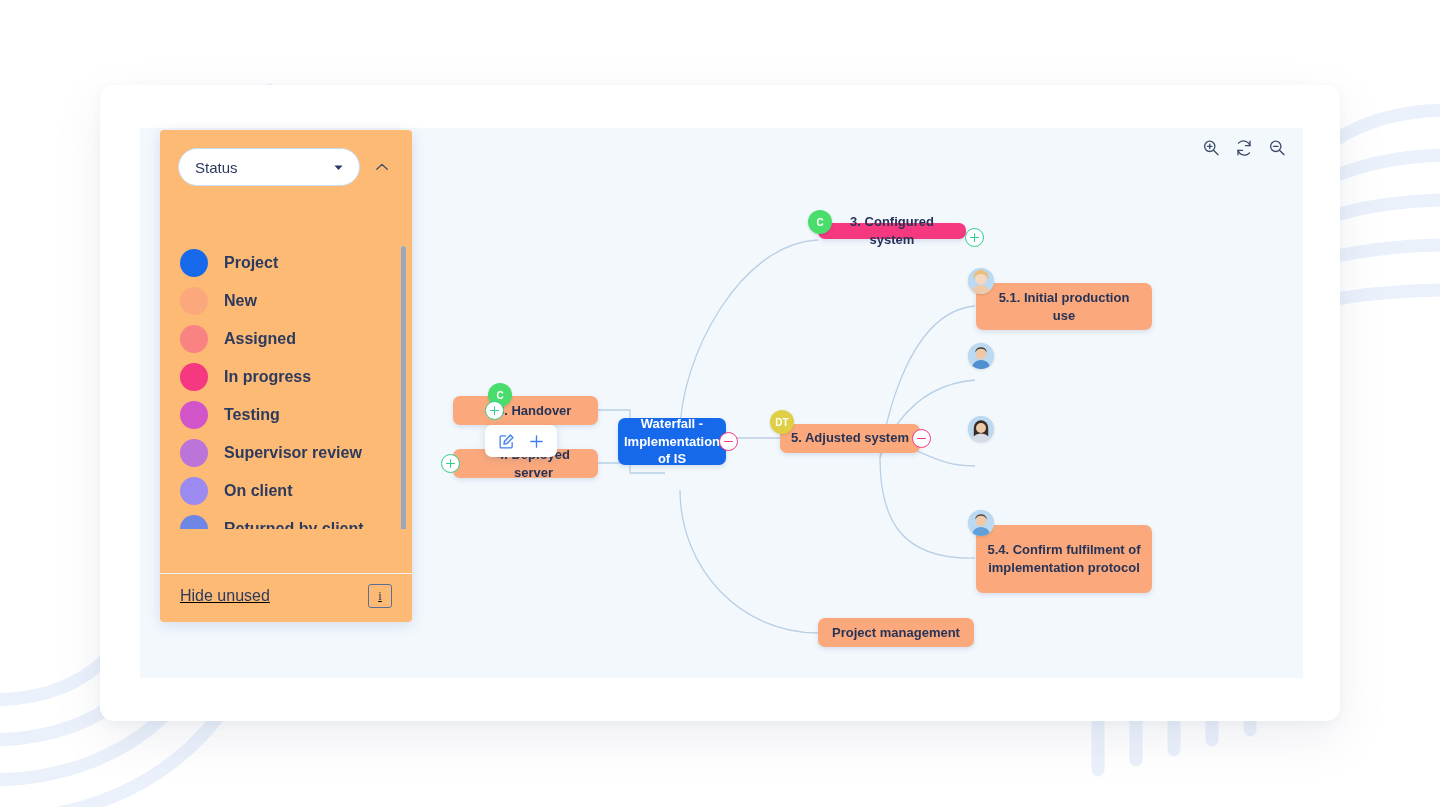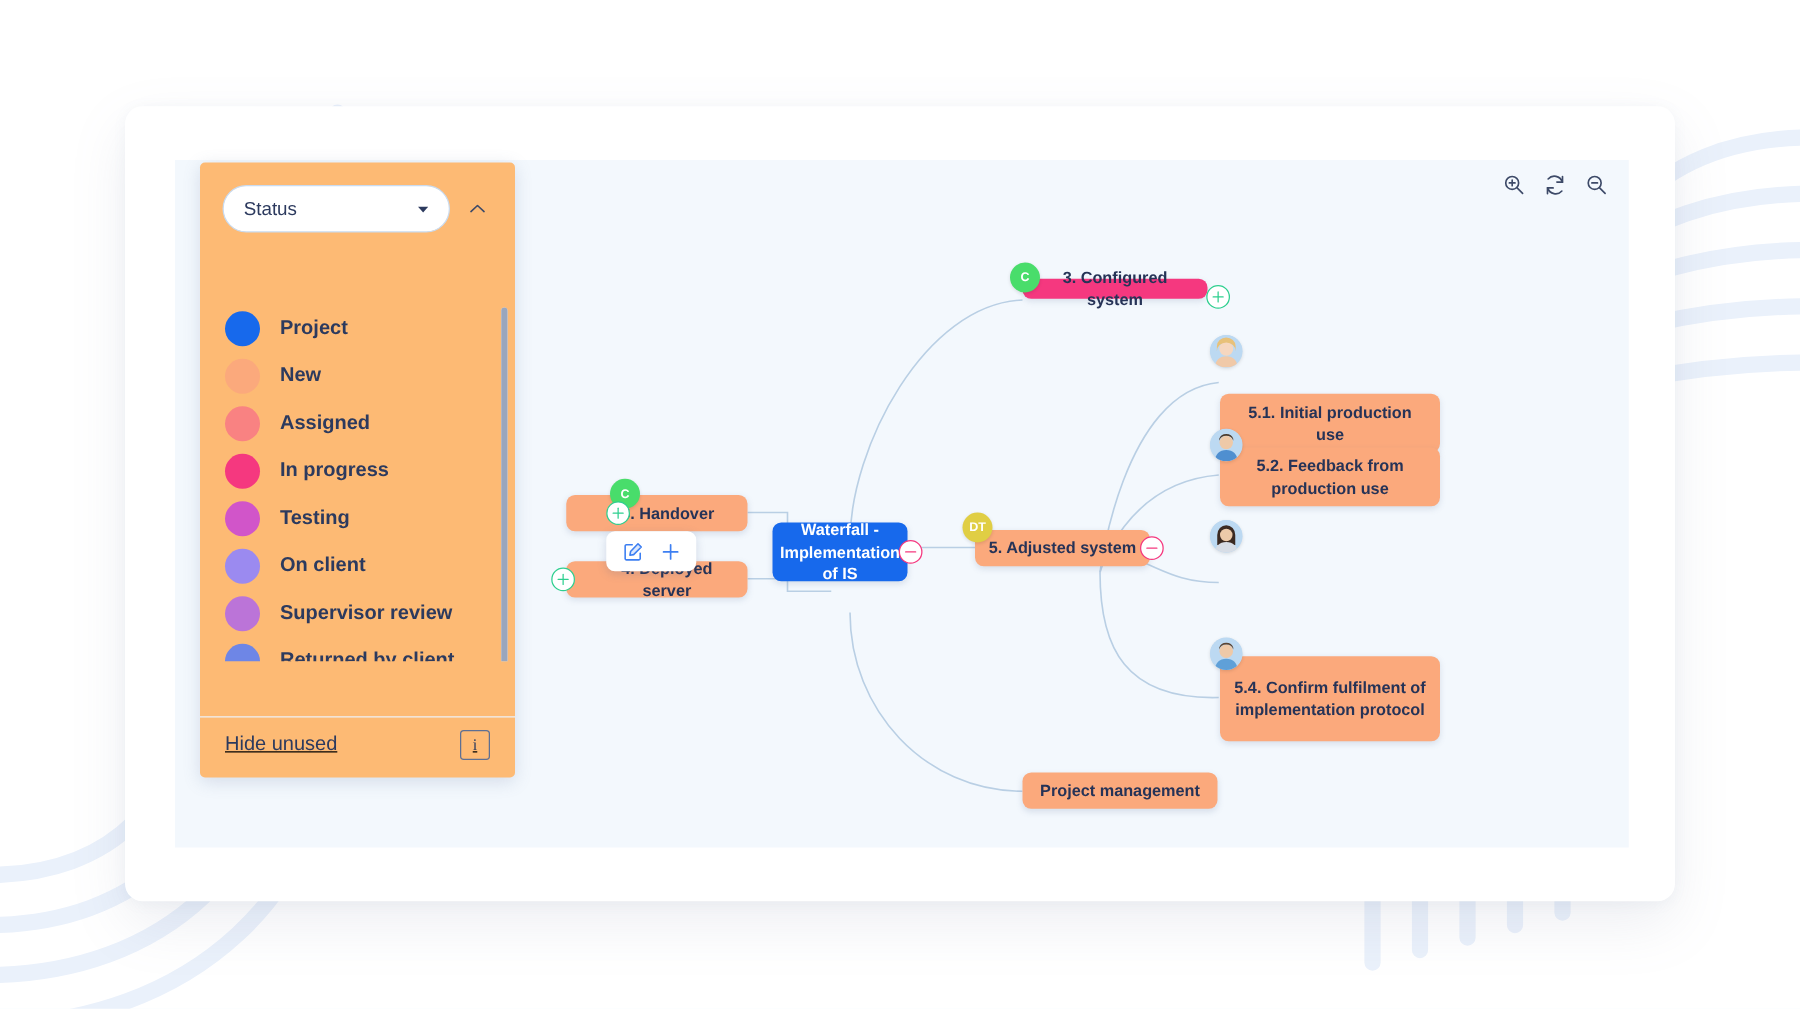--- a/index.html
+++ b/index.html
@@ -237,35 +237,32 @@
     <div class="node" style="left:640px;top:296px;width:140px;height:29px;background:#fba97c;align-items:flex-end;">
       <span>5. Adjusted system</span>
     </div>
     <div class="node-badge" style="left:630px;top:282px;background:#e0ce44;">
       <span>DT</span>
     </div>
     <div class="toggle minus" style="left:772px;top:301px;">
       <span class="bar bh"></span>
     </div>
 
-    <div class="node" style="left:836px;top:155px;width:176px;height:47px;background:#fba97c;margin-top:32px;">
+    <div class="node" style="left:836px;top:155px;width:176px;height:47px;background:#fba97c;">
       <span>5.1. Initial production use</span>
     </div>
     <div class="node-avatar" style="left:828px;top:140px;">
       <svg width="26" height="26" viewBox="0 0 26 26">
         <circle cx="13" cy="13" r="13" fill="#bcd9f2"></circle>
         <circle cx="13" cy="11" r="5.6" fill="#f6d7bf"></circle>
         <path d="M5.5 9 A7.5 7 0 0 1 20.5 9 L20.5 13 A7.5 7 0 0 0 5.5 13 Z" fill="#e8c179"></path>
         <path d="M13 17 C18.5 17 22 20.5 22 26 L4 26 C4 20.5 7.5 17 13 17 Z" fill="#f0c9a8"></path>
       </svg>
     </div>
 
-    <div class="node" style="left:836px;top:230px;width:176px;height:47px;background:#fba97c;">
-      <span>5.2. Feedback from production use</span>
-    </div>
     <div class="node-avatar" style="left:828px;top:215px;">
       <svg width="26" height="26" viewBox="0 0 26 26">
         <circle cx="13" cy="13" r="13" fill="#bcd9f2"></circle>
         <circle cx="13" cy="11" r="5.4" fill="#eec9a8"></circle>
         <path d="M7.4 9.5 A5.8 5.2 0 0 1 18.6 9.5 L18.6 8 A5.8 5.2 0 0 0 7.4 8 Z" fill="#4b3a2c"></path>
         <path d="M13 17 C18.5 17 22 20.5 22 26 L4 26 C4 20.5 7.5 17 13 17 Z" fill="#4f8fd0"></path>
       </svg>
     </div>
 
     <div class="node-avatar" style="left:828px;top:288px;">
@@ -326,26 +323,26 @@
       </div>
       <div class="legend-item">
         <span class="legend-dot" style="background:#f5387f;"></span>
         <span class="legend-label">In progress</span>
       </div>
       <div class="legend-item">
         <span class="legend-dot" style="background:#d155c9;"></span>
         <span class="legend-label">Testing</span>
       </div>
       <div class="legend-item">
+        <span class="legend-dot" style="background:#bb74d8;"></span>
+        <span class="legend-label">Supervisor review</span>
+      </div>
+      <div class="legend-item">
         <span class="legend-dot" style="background:#9b8af0;"></span>
         <span class="legend-label">On client</span>
-      </div>
-      <div class="legend-item">
-        <span class="legend-dot" style="background:#bb74d8;"></span>
-        <span class="legend-label">Supervisor review</span>
       </div>
       <div class="legend-item">
         <span class="legend-dot" style="background:#6e86e6;"></span>
         <span class="legend-label">Returned by client</span>
       </div>
       <div class="legend-item">
         <span class="legend-dot" style="background:#3e9cf3;"></span>
         <span class="legend-label">Done</span>
       </div>
       <div class="legend-item">

